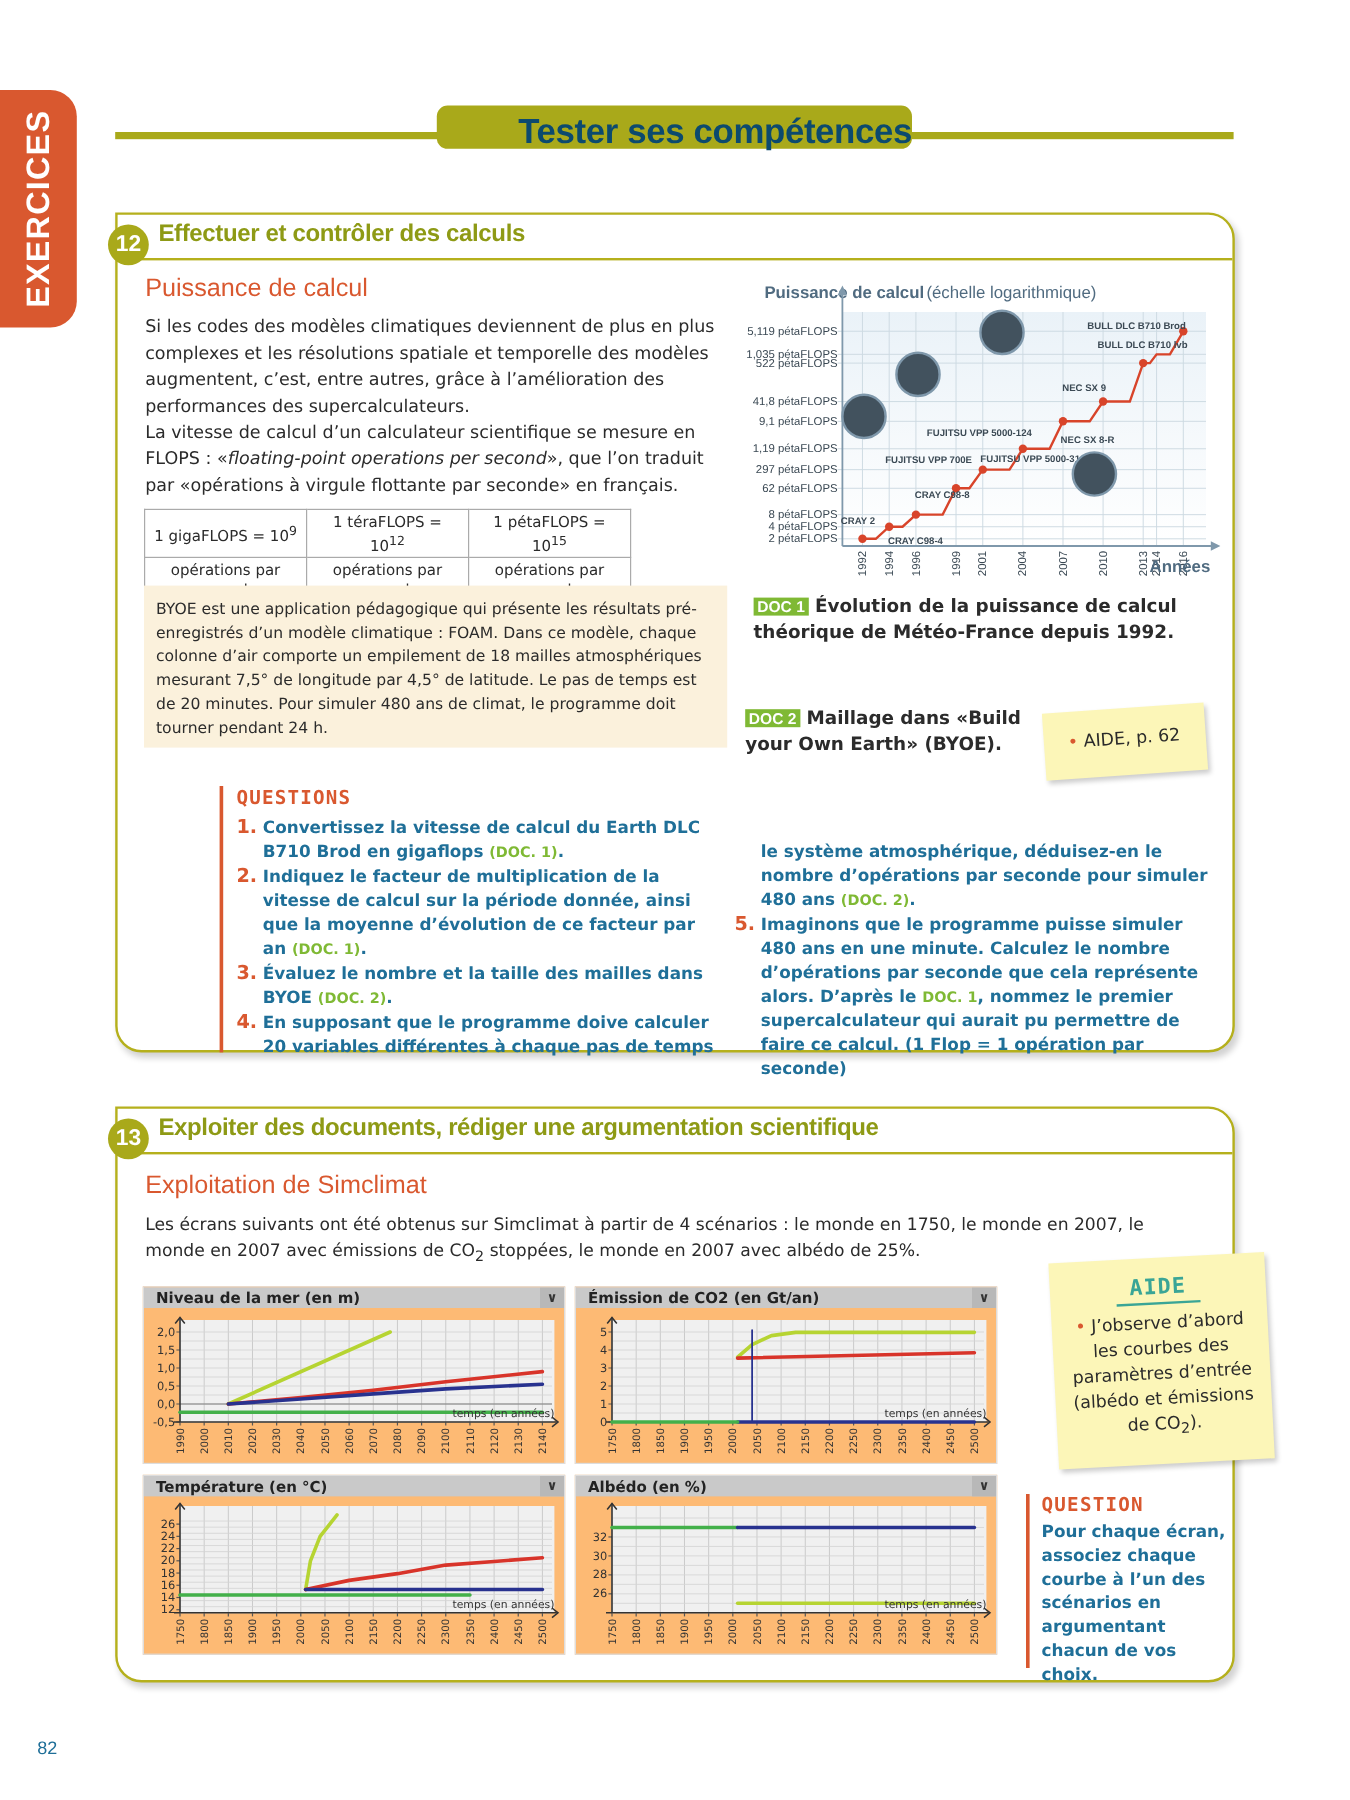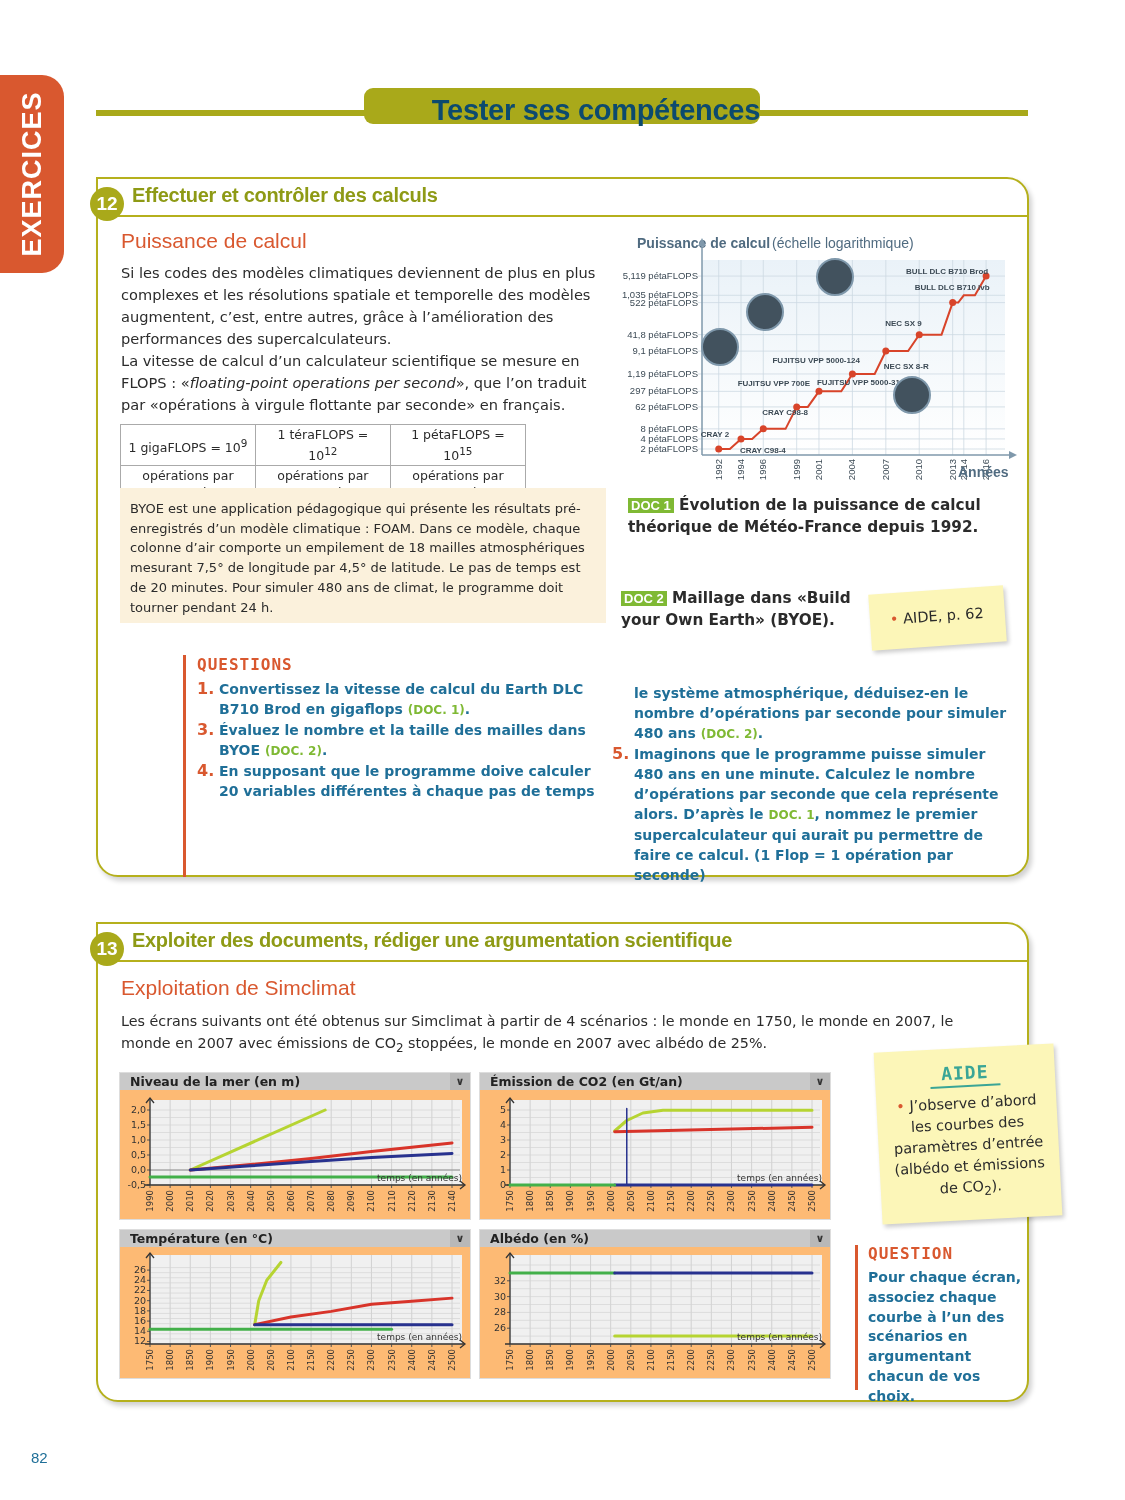--- a/index.html
+++ b/index.html
@@ -165,25 +165,26 @@
 
 <div class="abs note" style="left:870px;top:590px;width:135px;height:56px;transform:rotate(-4deg);">
   <div style="position:absolute;left:20px;top:18px;font-size:14.5px;"><span style="color:#d9582f;">• </span><span>AIDE, p. 62</span></div>
 </div>
 
 <div class="abs q-bar" style="left:183px;top:655px;height:222px;"></div>
 <div class="abs q-title" style="left:197px;top:655px;">QUESTIONS</div>
 
 <div class="abs qs" style="left:197px;top:679px;width:400px;">
   <p><span class="n">1.</span><span>Convertissez la vitesse de calcul du Earth DLC B710 Brod en gigaflops</span> <span class="d">(DOC. 1)</span><span>.</span></p>
+  <p><span class="n">2.</span><span>Indiquez le facteur de multiplication de la vitesse de calcul sur la période donnée, ainsi que la moyenne d’évolution de ce facteur par an</span> <span class="d">(DOC. 1)</span><span>.</span></p>
   <p><span class="n">3.</span><span>Évaluez le nombre et la taille des mailles dans BYOE</span> <span class="d">(DOC. 2)</span><span>.</span></p>
   <p style="height:40px;overflow:hidden;"><span class="n">4.</span><span>En supposant que le programme doive calculer 20 variables différentes à chaque pas de temps pour le système atmosphérique, déduisez-en le nombre d’opérations par seconde pour simuler 480 ans</span></p>
 </div>
 
-<div class="abs qs" style="left:612px;top:683px;width:400px;">
+<div class="abs qs" style="left:612px;top:700px;width:400px;">
   <p>le système atmosphérique, déduisez-en le nombre d’opérations par seconde pour simuler 480 ans <span class="d">(DOC. 2)</span><span>.</span></p>
   <p><span class="n">5.</span><span>Imaginons que le programme puisse simuler 480 ans en une minute. Calculez le nombre d’opérations par seconde que cela représente alors. D’après le</span> <span class="d">DOC. 1</span><span>, nommez le premier supercalculateur qui aurait pu permettre de faire ce calcul. (1 Flop = 1 opération par seconde)</span></p>
 </div>
 
 <div class="abs card" style="top:922px;height:480px;">
   <div class="card-head">
     <div class="num-badge">13</div>
     <div class="title">Exploiter des documents, rédiger une argumentation scientifique</div>
   </div>
 </div>

